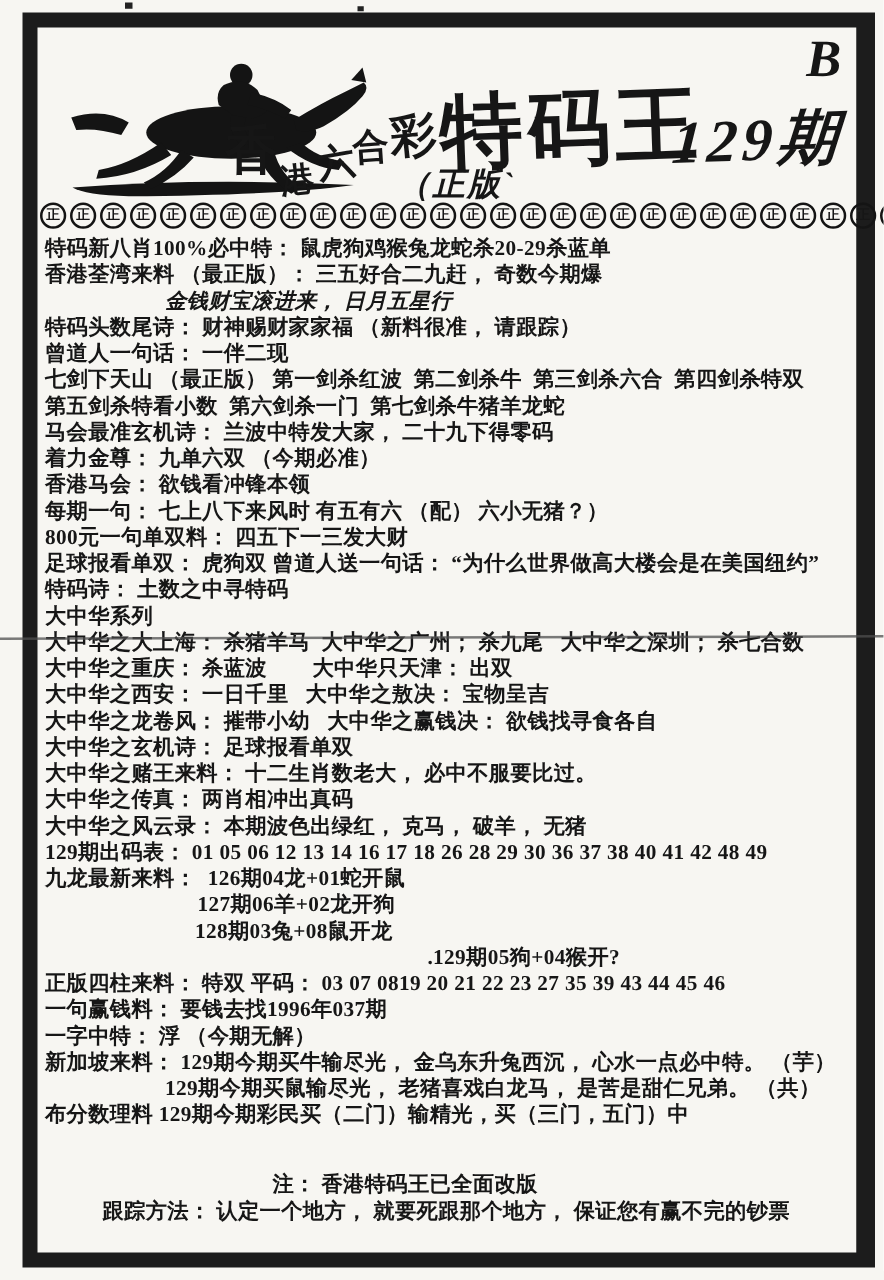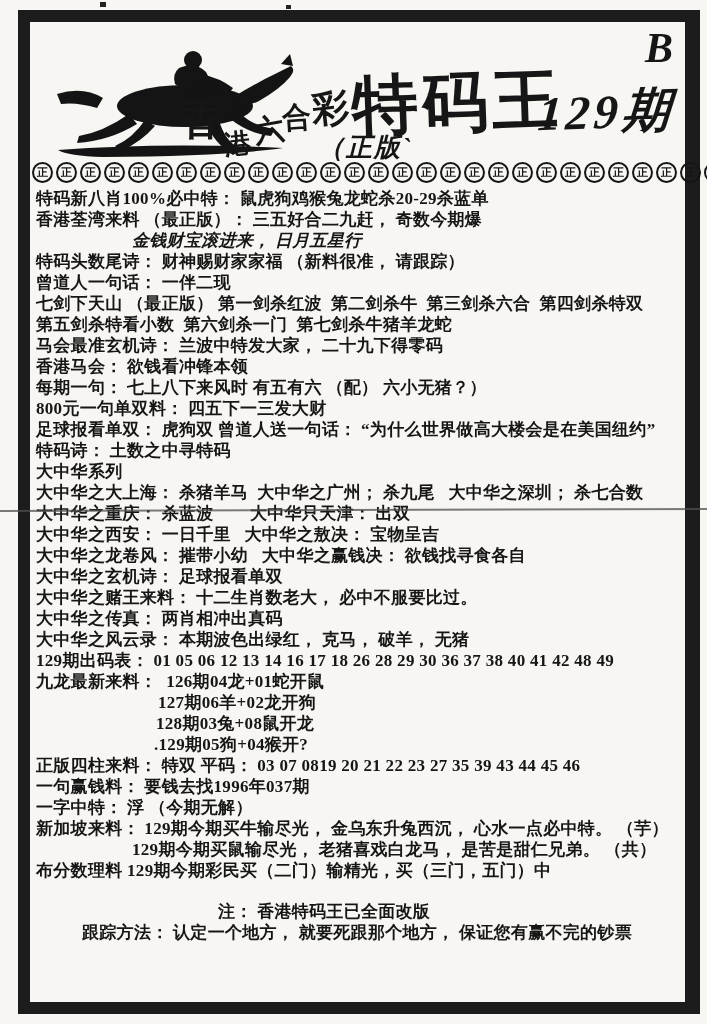--- a/index.html
+++ b/index.html
@@ -111,46 +111,47 @@
 
     <div class="lines">
         <div class="line">特码新八肖100%必中特： 鼠虎狗鸡猴兔龙蛇杀20-29杀蓝单</div>
         <div class="line">香港荃湾来料 （最正版）： 三五好合二九赶， 奇数今期爆</div>
         <div class="line" style="padding-left: 96px; font-style: italic;">金钱财宝滚进来， 日月五星行</div>
         <div class="line">特码头数尾诗： 财神赐财家家福 （新料很准， 请跟踪）</div>
         <div class="line">曾道人一句话： 一伴二现</div>
         <div class="line">七剑下天山 （最正版） 第一剑杀红波  第二剑杀牛  第三剑杀六合  第四剑杀特双</div>
         <div class="line">第五剑杀特看小数  第六剑杀一门  第七剑杀牛猪羊龙蛇</div>
         <div class="line">马会最准玄机诗： 兰波中特发大家， 二十九下得零码</div>
+        <div class="line">着力金尊： 九单六双 （今期必准）</div>
         <div class="line">香港马会： 欲钱看冲锋本领</div>
         <div class="line">每期一句： 七上八下来风时 有五有六 （配） 六小无猪？）</div>
         <div class="line">800元一句单双料： 四五下一三发大财</div>
         <div class="line">足球报看单双： 虎狗双 曾道人送一句话： “为什么世界做高大楼会是在美国纽约”</div>
         <div class="line">特码诗： 土数之中寻特码</div>
         <div class="line">大中华系列</div>
         <div class="line">大中华之大上海： 杀猪羊马  大中华之广州； 杀九尾   大中华之深圳； 杀七合数</div>
         <div class="line">大中华之重庆： 杀蓝波        大中华只天津： 出双</div>
         <div class="line">大中华之西安： 一日千里   大中华之敖决： 宝物呈吉</div>
         <div class="line">大中华之龙卷风： 摧带小幼   大中华之赢钱决： 欲钱找寻食各自</div>
         <div class="line">大中华之玄机诗： 足球报看单双</div>
         <div class="line">大中华之赌王来料： 十二生肖数老大， 必中不服要比过。</div>
         <div class="line">大中华之传真： 两肖相冲出真码</div>
         <div class="line">大中华之风云录： 本期波色出绿红， 克马， 破羊， 无猪</div>
         <div class="line">129期出码表： 01 05 06 12 13 14 16 17 18 26 28 29 30 36 37 38 40 41 42 48 49</div>
         <div class="line">九龙最新来料：  126期04龙+01蛇开鼠</div>
         <div class="line" style="padding-left: 122px;">127期06羊+02龙开狗</div>
         <div class="line" style="padding-left: 120px;">128期03兔+08鼠开龙</div>
-        <div class="line" style="padding-left: 118px;">.129期05狗+04猴开?</div>
+        <div class="line" style="padding-left: 118px; text-align: center;">.129期05狗+04猴开?</div>
         <div class="line">正版四柱来料： 特双 平码： 03 07 0819 20 21 22 23 27 35 39 43 44 45 46</div>
         <div class="line">一句赢钱料： 要钱去找1996年037期</div>
         <div class="line">一字中特： 浮 （今期无解）</div>
         <div class="line">新加坡来料： 129期今期买牛输尽光， 金乌东升兔西沉， 心水一点必中特。 （芋）</div>
         <div class="line" style="padding-left: 96px;">129期今期买鼠输尽光， 老猪喜戏白龙马， 是苦是甜仁兄弟。 （共）</div>
         <div class="line">布分数理料 129期今期彩民买（二门）输精光，买（三门，五门）中</div>
-        <div class="line" style="padding-left: 182px; margin-top: 20px;">注： 香港特码王已全面改版</div>
+        <div class="line" style="padding-left: 182px; margin-top: 35px;">注： 香港特码王已全面改版</div>
         <div class="line" style="padding-left: 46px;">跟踪方法： 认定一个地方， 就要死跟那个地方， 保证您有赢不完的钞票</div>
       </div>
 
   </div>
 
   <div class="scratch"></div>
 
 </div>
 
 </body></html>

